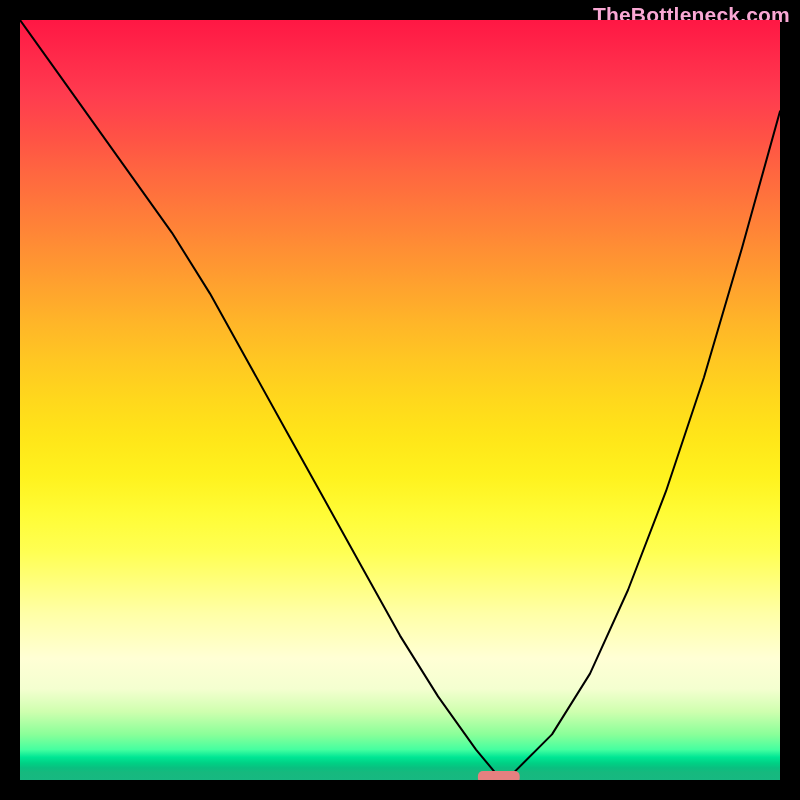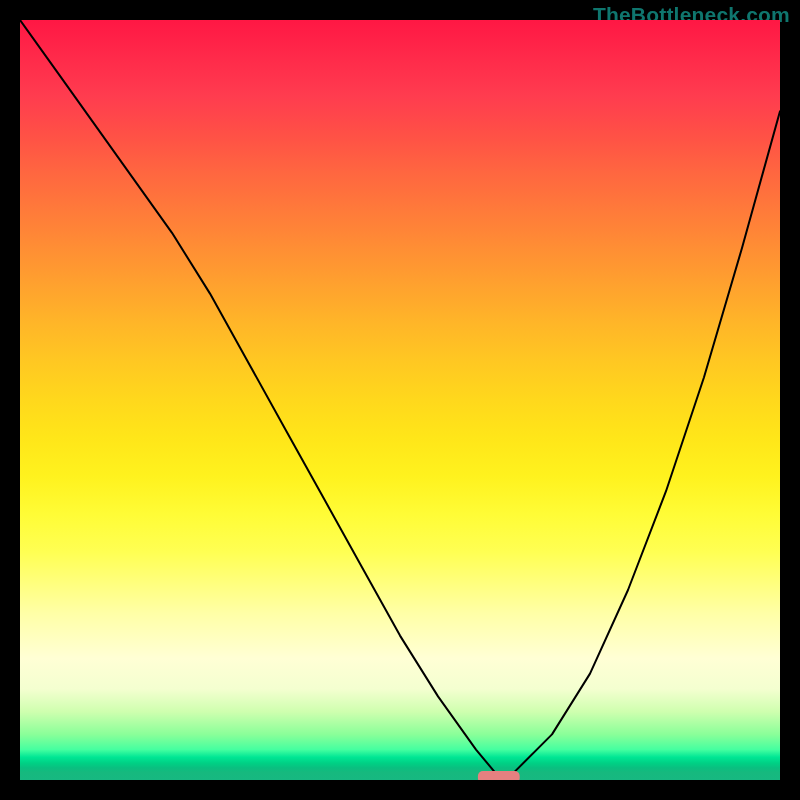--- a/index.html
+++ b/index.html
@@ -48,21 +48,21 @@
       #17b881 100%);
     overflow: hidden;
   }
   .watermark {
     position: absolute;
     top: 3px;
     right: 10px;
     font-family: Arial, Helvetica, sans-serif;
     font-size: 21px;
     font-weight: 600;
-    color: #0f766e;
+    color: #f9a8d4;
     letter-spacing: 0.2px;
   }
   svg.overlay {
     position: absolute;
     left: 0;
     top: 0;
   }
 </style>
 </head>
 <body>

